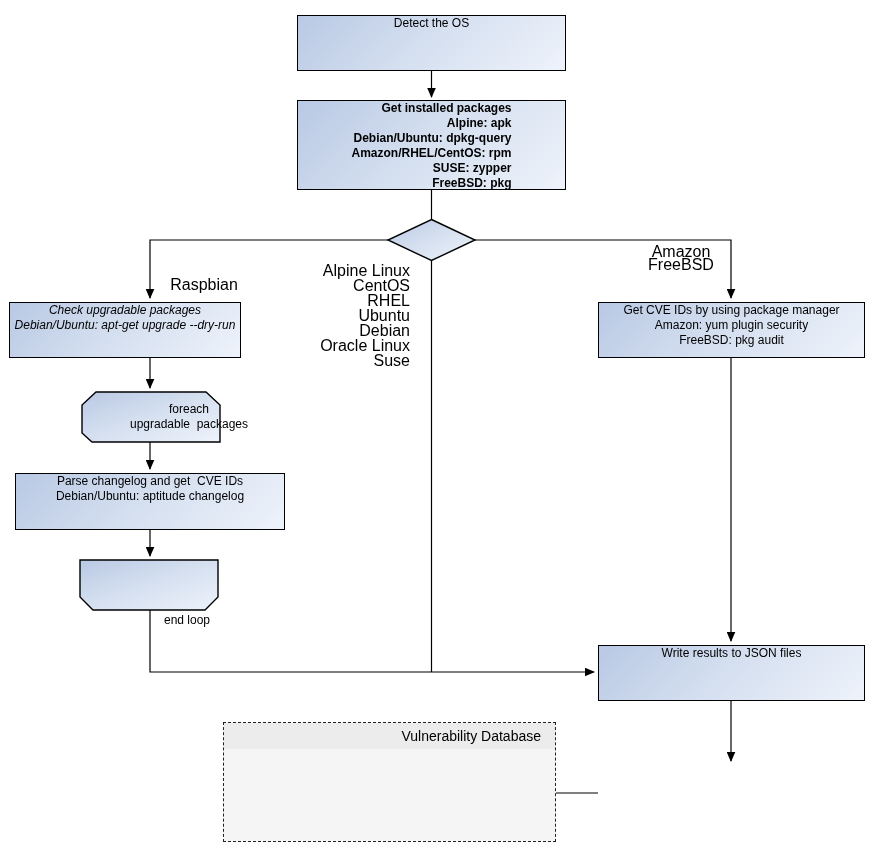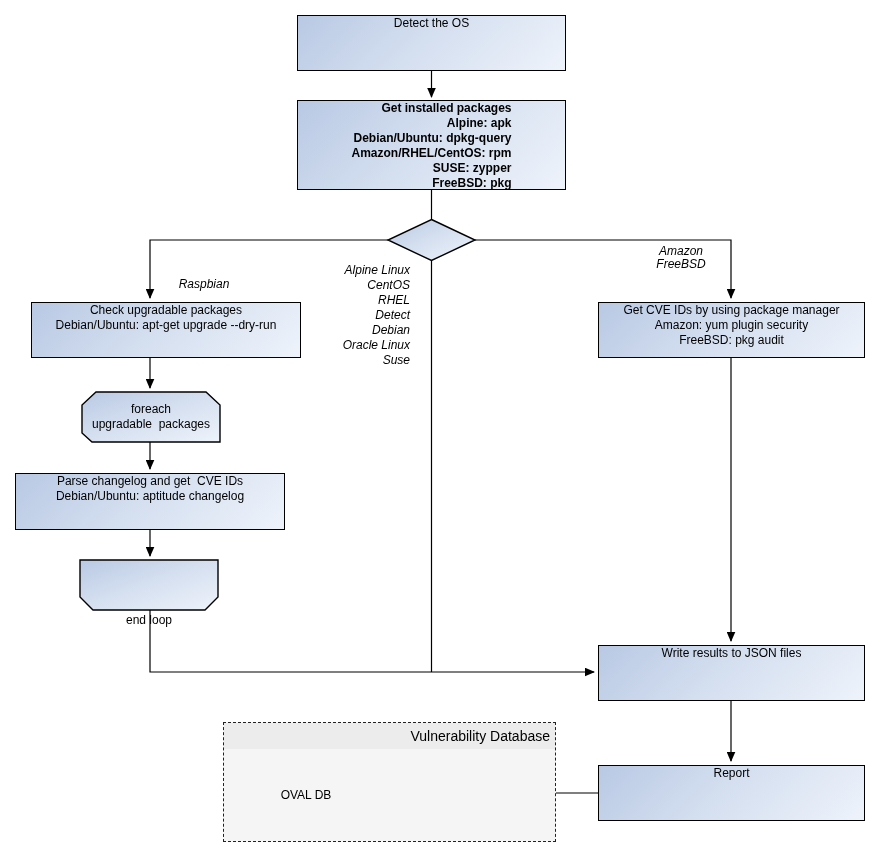--- a/index.html
+++ b/index.html
@@ -13,38 +13,37 @@
     position:absolute;box-sizing:border-box;
     border:1.4px solid #000;
     background:linear-gradient(135deg,#b9c9e4 0%,#d3deef 45%,#eef3fb 100%);
     display:flex;align-items:flex-start;justify-content:center;
     font-size:12px;line-height:15px;text-align:center;
   }
   .node .label{white-space:pre-wrap;}
   .node .label.right{text-align:right;}
   .shape-label{
     position:absolute;display:flex;align-items:center;justify-content:center;
-    font-size:12px;line-height:15px;text-align:center;
+    font-size:12px;line-height:15px;text-align:center;padding-left:38px;
   }
   .shape-label .label{white-space:pre-wrap;}
   .edge-label{
-    position:absolute;font-size:12px;line-height:15px;
+    position:absolute;font-size:16px;line-height:15px;
     white-space:pre-wrap;
-    font-style:italic;
   }
   .edge-label.center{text-align:center;}
   .edge-label.right{text-align:right;}
   #cluster{
     position:absolute;left:223px;top:722px;width:333px;height:120px;
     box-sizing:border-box;border:1.5px dashed #222;background:#f5f5f5;
   }
   #cluster-band{
     position:absolute;left:0;top:0;right:0;height:26px;background:#ececec;
     display:flex;align-items:center;justify-content:flex-end;
-    font-size:14px;padding-right:5px;box-sizing:border-box;
+    font-size:14px;padding-right:14px;box-sizing:border-box;
   }
   .cyl-label{
     position:absolute;display:flex;align-items:center;justify-content:center;
     font-size:12px;
   }
 </style>
 </head>
 <body>
 
 <div id="canvas">
@@ -111,21 +110,21 @@
 
   <div class="node" style="left:297px;top:100px;width:269px;height:90px;font-weight:bold;">
     <span class="label right">Get installed packages
 Alpine: apk
 Debian/Ubuntu: dpkg-query
 Amazon/RHEL/CentOS: rpm
 SUSE: zypper
 FreeBSD: pkg</span>
   </div>
 
-  <div class="node" style="left:31px;top:302px;width:270px;height:56px;">
+  <div class="node" style="left:9px;top:302px;width:232px;height:56px;font-style:italic;">
     <span class="label">Check upgradable packages
 Debian/Ubuntu: apt-get upgrade --dry-run</span>
   </div>
 
   <div class="shape-label" style="left:82px;top:392px;width:138px;height:50px;">
     <span class="label">foreach
 upgradable  packages</span>
   </div>
 
   <div class="node" style="left:15px;top:473px;width:270px;height:57px;">
@@ -140,32 +139,26 @@
   <div class="node" style="left:598px;top:645px;width:267px;height:56px;">
     <span class="label">Write results to JSON files</span>
   </div>
 
   <div class="node" style="left:598px;top:302px;width:267px;height:56px;">
     <span class="label">Get CVE IDs by using package manager
 Amazon: yum plugin security
 FreeBSD: pkg audit</span>
   </div>
 
-  <div class="node" style="left:598px;top:765px;width:267px;height:56px;">
-    <span class="label">Report</span>
-  </div>
 
-  <div class="cyl-label" style="left:237px;top:782px;width:138px;height:26px;">
-    <span>OVAL DB</span>
-  </div>
 
   <div class="edge-label center" style="left:154px;top:262px;width:100px;margin-top:15px;">Raspbian</div>
   <div class="edge-label center" style="left:641px;top:245px;width:80px;line-height:13px;">Amazon
 FreeBSD</div>
   <div class="edge-label right" style="left:300px;top:263px;width:110px;">Alpine Linux
 CentOS
 RHEL
-Detect
+Ubuntu
 Debian
 Oracle Linux
 Suse</div>
 
 </div>
 
 </body></html>

